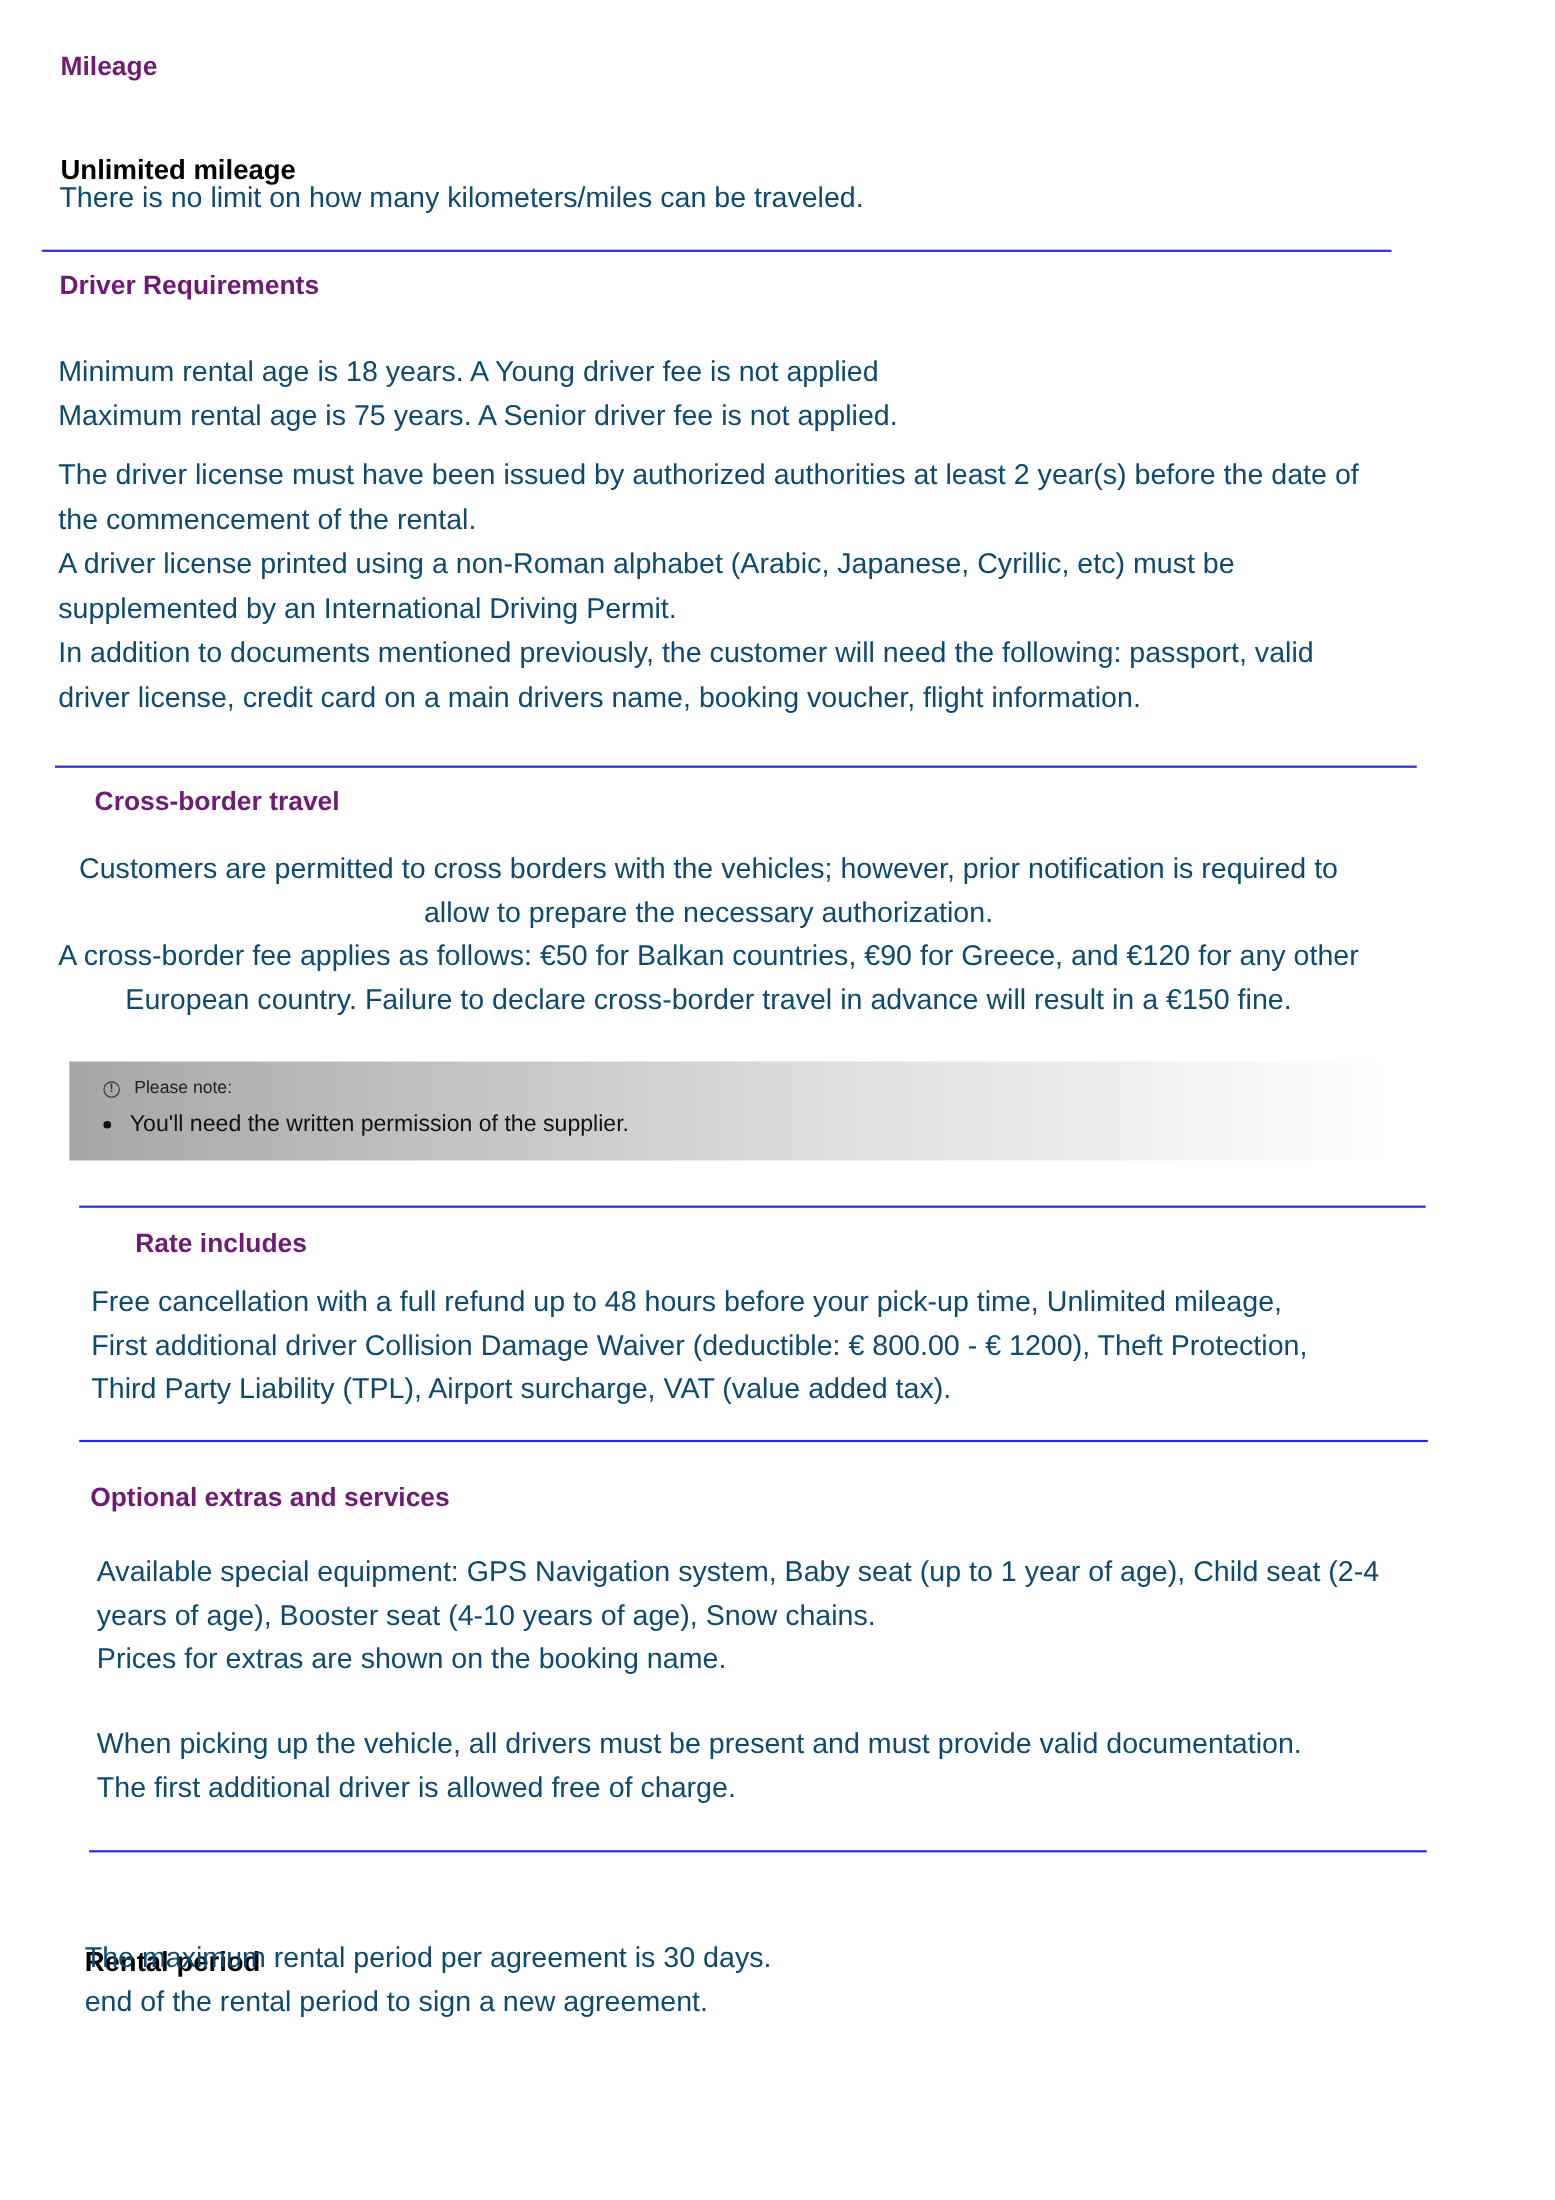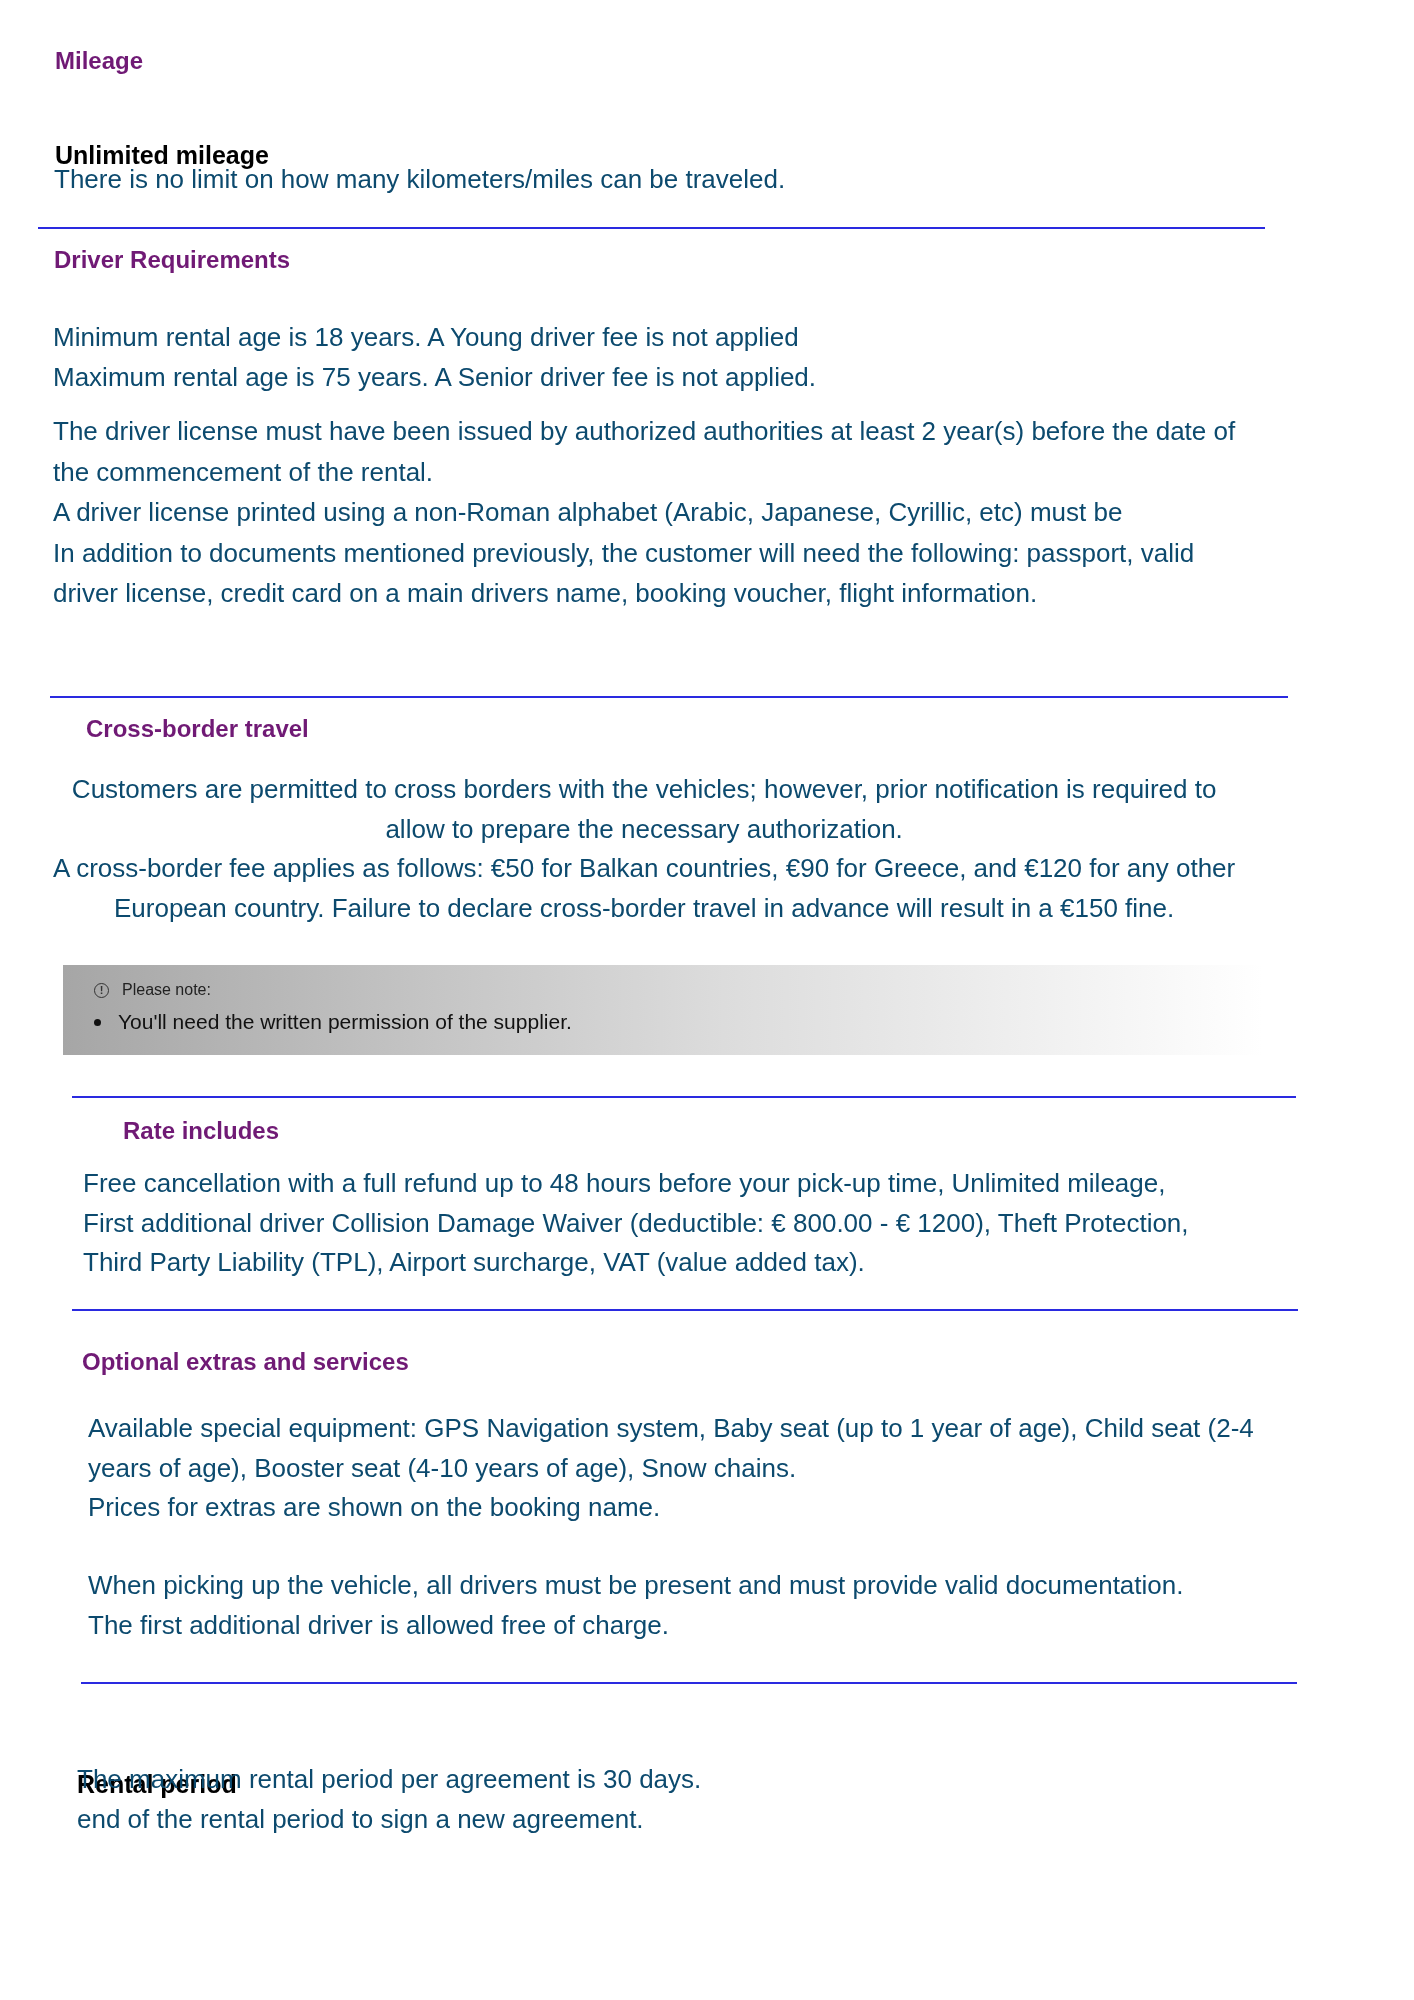--- a/index.html
+++ b/index.html
@@ -56,20 +56,21 @@
 
 <div class="heading-gray" style="left:54px; top:246px;">Driver Requirements</div>
 <div class="body-text" style="left:53px; top:318px;">
   <span class="ln">Minimum rental age is 18 years. A Young driver fee is not applied</span>
   <span class="ln">Maximum rental age is 75 years. A Senior driver fee is not applied.</span>
 </div>
 <div class="body-text" style="left:53px; top:411px; line-height:40.5px;">
   <span class="ln">The driver license must have been issued by authorized authorities at least 2 year(s) before the date of</span>
   <span class="ln">the commencement of the rental.</span>
   <span class="ln">A driver license printed using a non-Roman alphabet (Arabic, Japanese, Cyrillic, etc) must be</span>
+  <span class="ln">supplemented by an International Driving Permit.</span>
   <span class="ln">In addition to documents mentioned previously, the customer will need the following: passport, valid</span>
   <span class="ln">driver license, credit card on a main drivers name, booking voucher, flight information.</span>
 </div>
 <div class="sep" style="left:50px; top:696px; width:1238px;"></div>
 
 <div class="heading-gray" style="left:86px; top:715px;text-align:right;">Cross-border travel</div>
 <div class="body-text" style="left:53px; top:770px;text-align:center;">
   <span class="ln">Customers are permitted to cross borders with the vehicles; however, prior notification is required to</span>
   <span class="ln">allow to prepare the necessary authorization.</span>
   <span class="ln">A cross-border fee applies as follows: €50 for Balkan countries, €90 for Greece, and €120 for any other</span>

